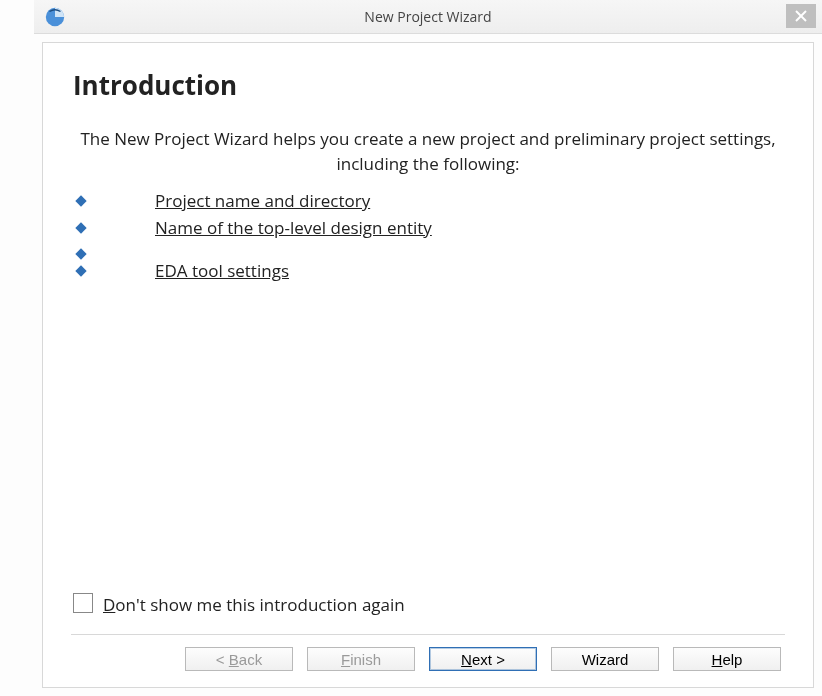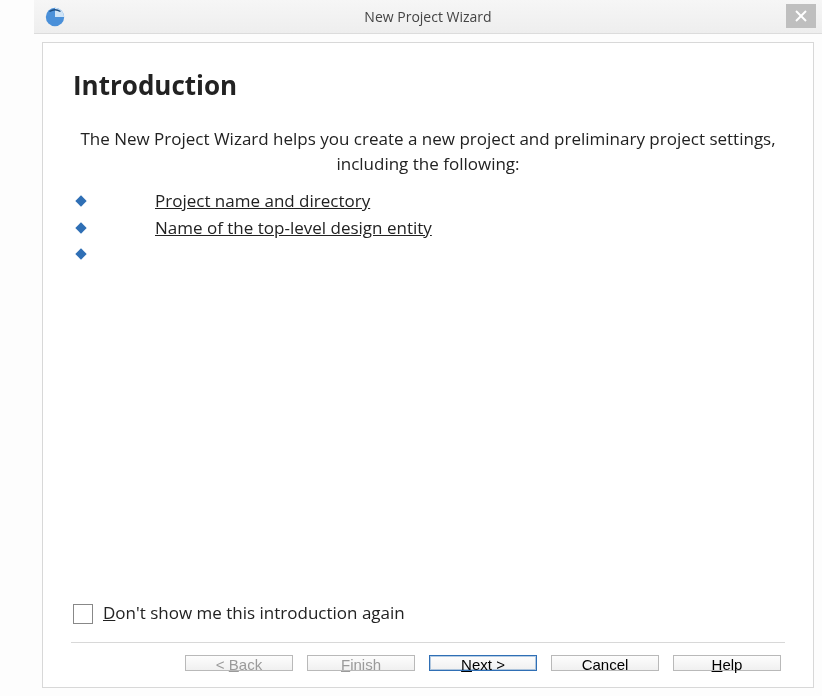--- a/index.html
+++ b/index.html
@@ -73,21 +73,21 @@
     width: 8px; height: 8px;
     background: #2f6fb5;
     transform: rotate(45deg);
     margin-top: 9px;
     margin-left: 4px;
     margin-right: 70px;
     flex-shrink: 0;
   }
   .spacer { flex: 1; }
   .checkbox-row {
-    display: flex; align-items: flex-end;
+    display: flex; align-items: flex-start;
     font-size: 17px;
     margin-bottom: 18px;
   }
   .checkbox-box {
     width: 20px; height: 20px;
     border: 1px solid #888;
     background: #fff;
     margin-right: 10px;
     cursor: pointer;
   }
@@ -97,21 +97,21 @@
   }
   .button-row {
     display: flex;
     justify-content: flex-end;
     gap: 14px;
     padding-right: 2px;
     padding-bottom: 2px;
   }
   .btn {
     min-width: 108px;
-    height: 16px;
+    height: 24px;
     font-size: 15px;
     border: 1px solid #b9b9b9;
     background: linear-gradient(#fdfdfd,#f0f0f0);
     cursor: pointer;
     padding: 0 10px;
   }
   .btn.default {
     border: 1px solid #2f6fb5;
     box-shadow: inset 0 0 0 1px rgba(47,111,181,0.35);
   }
@@ -153,34 +153,38 @@
             <span class="diamond"></span>
             <span>Project name and directory</span>
           </li>
         <li>
             <span class="diamond"></span>
             <span>Name of the top-level design entity</span>
           </li>
         <li>
             <span class="diamond"></span>
           </li>
+        <li>
+            <span class="diamond"></span>
+            <span>EDA tool settings</span>
+          </li>
       </ul>
 
 
       <div class="spacer"></div>
 
       <div class="checkbox-row">
         <span class="checkbox-box"></span>
         <span><span class="mn">D</span><span>on't show me this introduction again</span></span>
       </div>
 
       <div class="divider"></div>
 
       <div class="button-row">
         <button class="btn" disabled=""><span>&lt; </span><span class="mn">B</span><span>ack</span></button>
         <button class="btn" disabled=""><span class="mn">F</span><span>inish</span></button>
         <button class="btn default"><span class="mn">N</span><span>ext &gt;</span></button>
-        <button class="btn">Cancel</button>
+        <button class="btn">Wizard</button>
         <button class="btn"><span class="mn">H</span><span>elp</span></button>
       </div>
     </div>
   </div>
 </div>
 
 </body></html>

